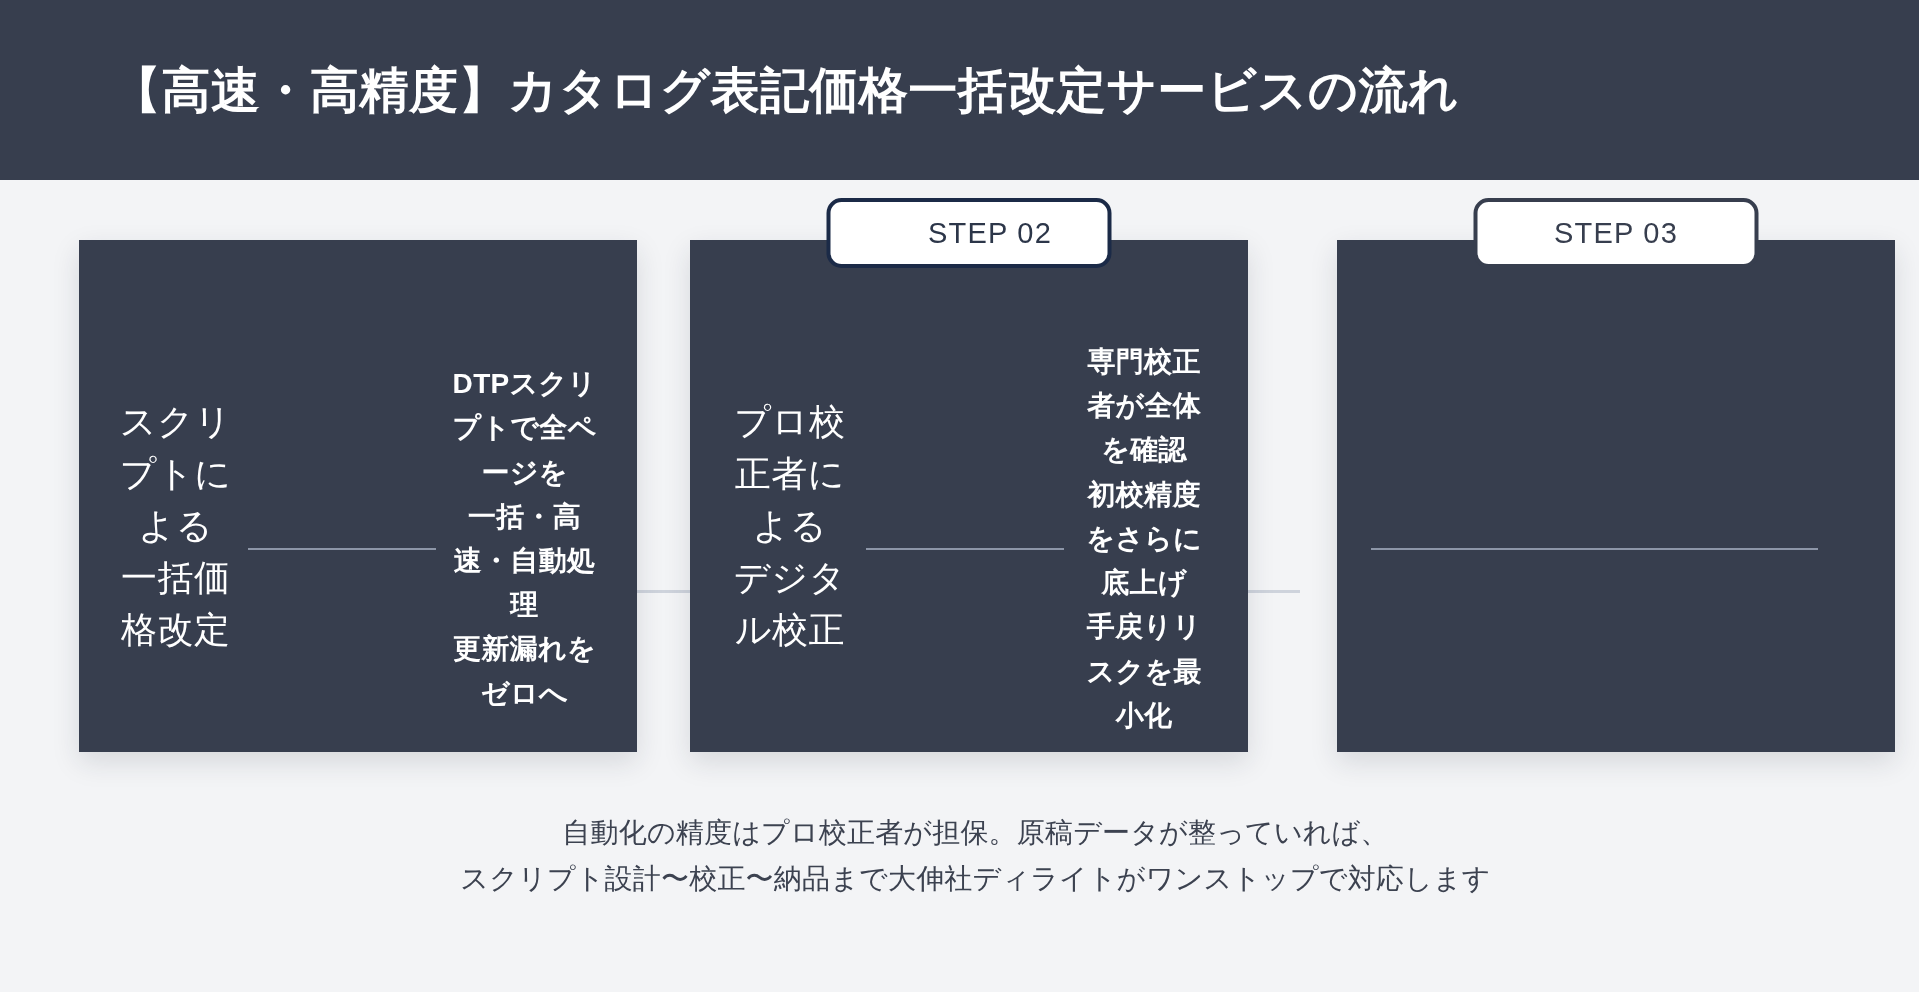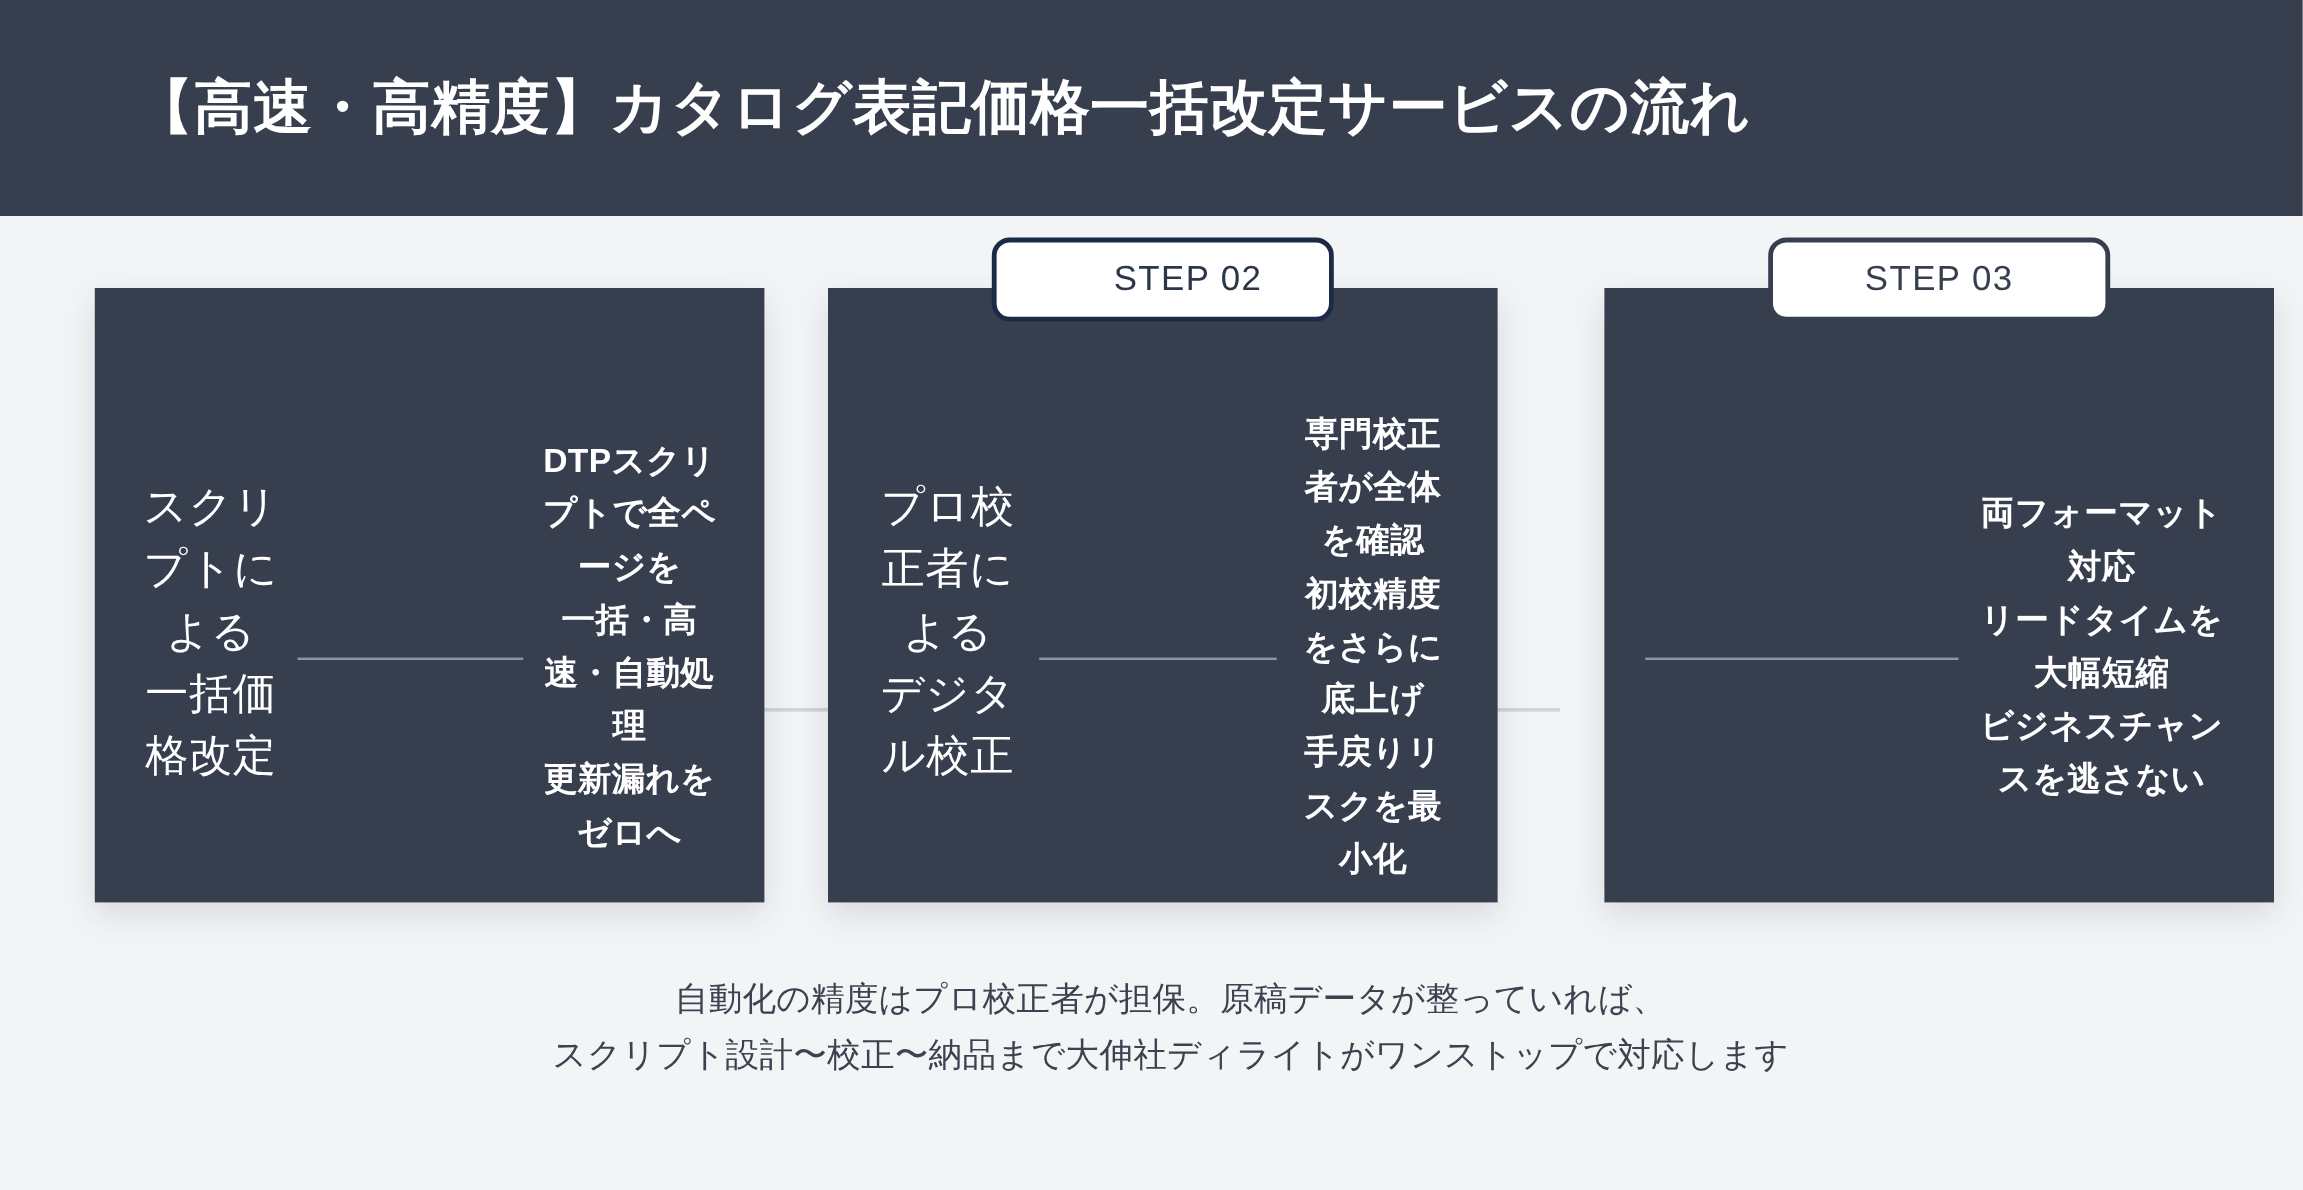--- a/index.html
+++ b/index.html
@@ -196,23 +196,20 @@
         <div class="card-desc">専門校正者が全体を確認
 初校精度をさらに底上げ
 手戻りリスクを最小化</div>
       </div>
     </div>
 
     <div class="card s3">
       <div class="badge">STEP 03</div>
       <div class="card-inner">
         <div class="card-divider"></div>
-        <div class="card-desc">両フォーマット対応
-リードタイムを大幅短縮
-ビジネスチャンスを逃さない</div>
       </div>
     </div>
 
   </div>
 
   <div class="footnote">自動化の精度はプロ校正者が担保。原稿データが整っていれば、
 スクリプト設計〜校正〜納品まで大伸社ディライトがワンストップで対応します</div>
 
 </div>
 

